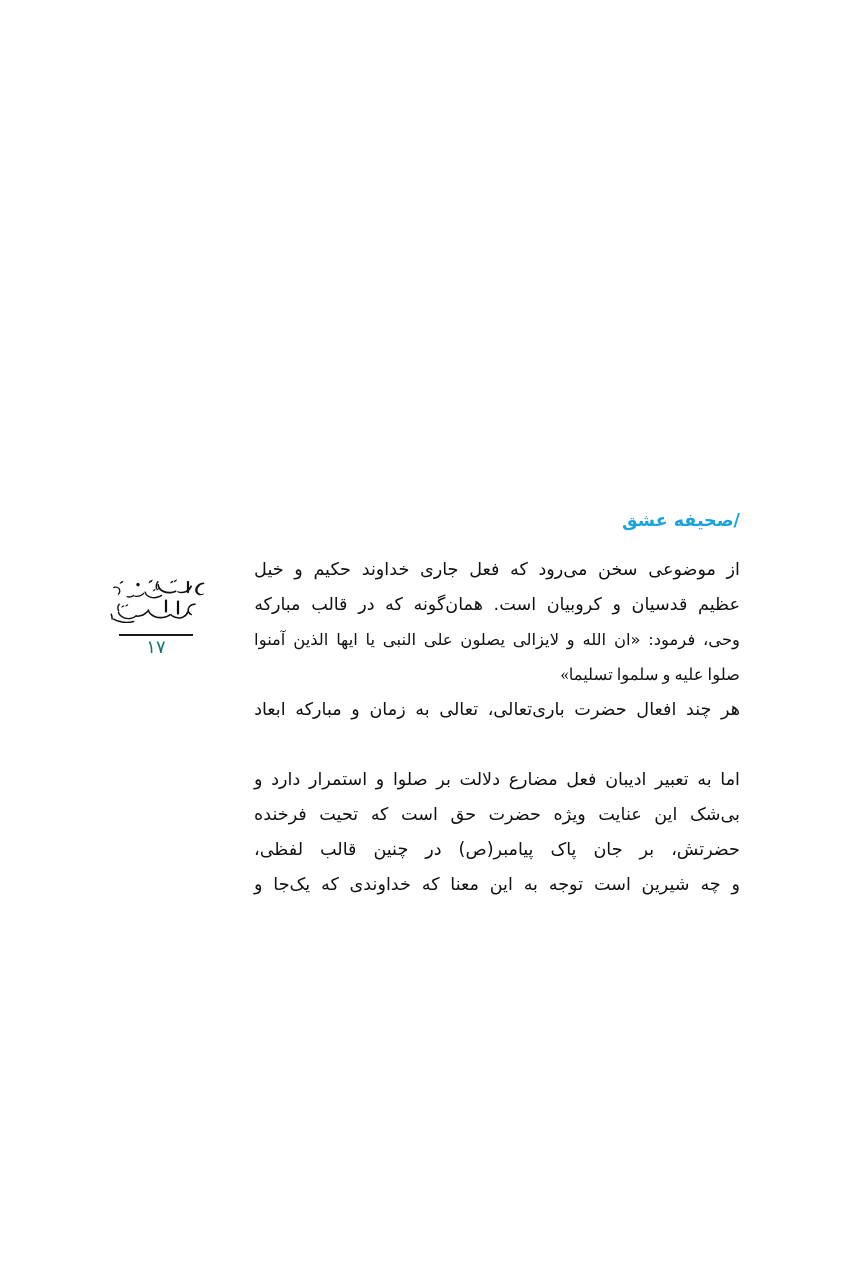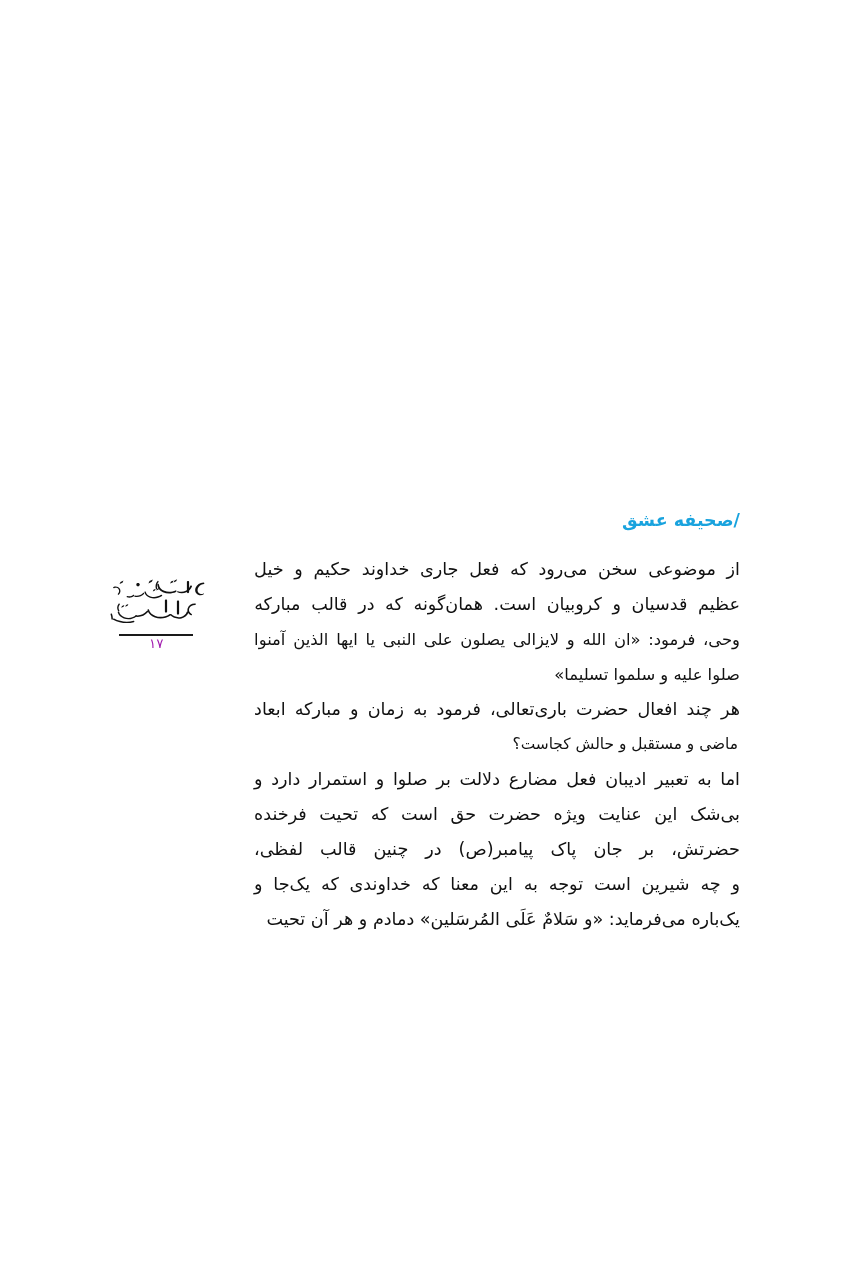--- a/index.html
+++ b/index.html
@@ -54,23 +54,23 @@
     width: 112px;
     height: 58px;
   }
   .logo-rule {
     width: 74px;
     height: 1.6px;
     background: #1a1a1a;
     margin: 4px auto 0 auto;
   }
   .folio {
-    font-family: Liberation Mono, monospace;
-    font-size: 13px;
-    color: #a21caf;
+    font-family: Liberation Sans, sans-serif;
+    font-size: 18px;
+    color: #0f766e;
     margin-top: 2px;
     line-height: 1.1;
     direction: rtl;
   }
 
   
   .textcol {
     position: absolute;
     top: 552px;
     right: 117px;
@@ -92,20 +92,21 @@
   .line.justify {
     display: flex;
     justify-content: space-between;
     white-space: normal;
   }
   .line.justify > span { display: inline-block; }
 
   
   .line.tail {
     text-align: left;
+    font-family: Liberation Serif, serif;
   }
 
   
   .line.quote {
     font-size: 16.4px;
     letter-spacing: -0.2px;
   }
 
   
   .line.verse {
@@ -218,29 +219,28 @@
         <span>الذین</span>
         <span>آمنوا</span>
       </div>
       <div class="line tail quote">صلوا علیه و سلموا تسلیما»</div>
       <div class="line justify">
         <span>هر</span>
         <span>چند</span>
         <span>افعال</span>
         <span>حضرت</span>
         <span>باری‌تعالی،</span>
-        <span>فرمود</span>
+        <span>تعالی</span>
         <span>به</span>
         <span>زمان</span>
         <span>و</span>
         <span>مبارکه</span>
         <span>ابعاد</span>
       </div>
       <div class="line verse">
-        <span class="hemistich second">ماضی و مستقبل و حالش کجاست؟</span>
       </div>
       <div class="line justify">
         <span>اما</span>
         <span>به</span>
         <span>تعبیر</span>
         <span>ادیبان</span>
         <span>فعل</span>
         <span>مضارع</span>
         <span>دلالت</span>
         <span>بر</span>
@@ -281,16 +281,15 @@
         <span>توجه</span>
         <span>به</span>
         <span>این</span>
         <span>معنا</span>
         <span>که</span>
         <span>خداوندی</span>
         <span>که</span>
         <span>یک‌جا</span>
         <span>و</span>
       </div>
-      <div class="line tail">یک‌باره می‌فرماید: «و سَلامٌ عَلَی المُرسَلین» دمادم و هر آن تحیت</div>
     </div>
 
 </div>
 
 </body></html>

